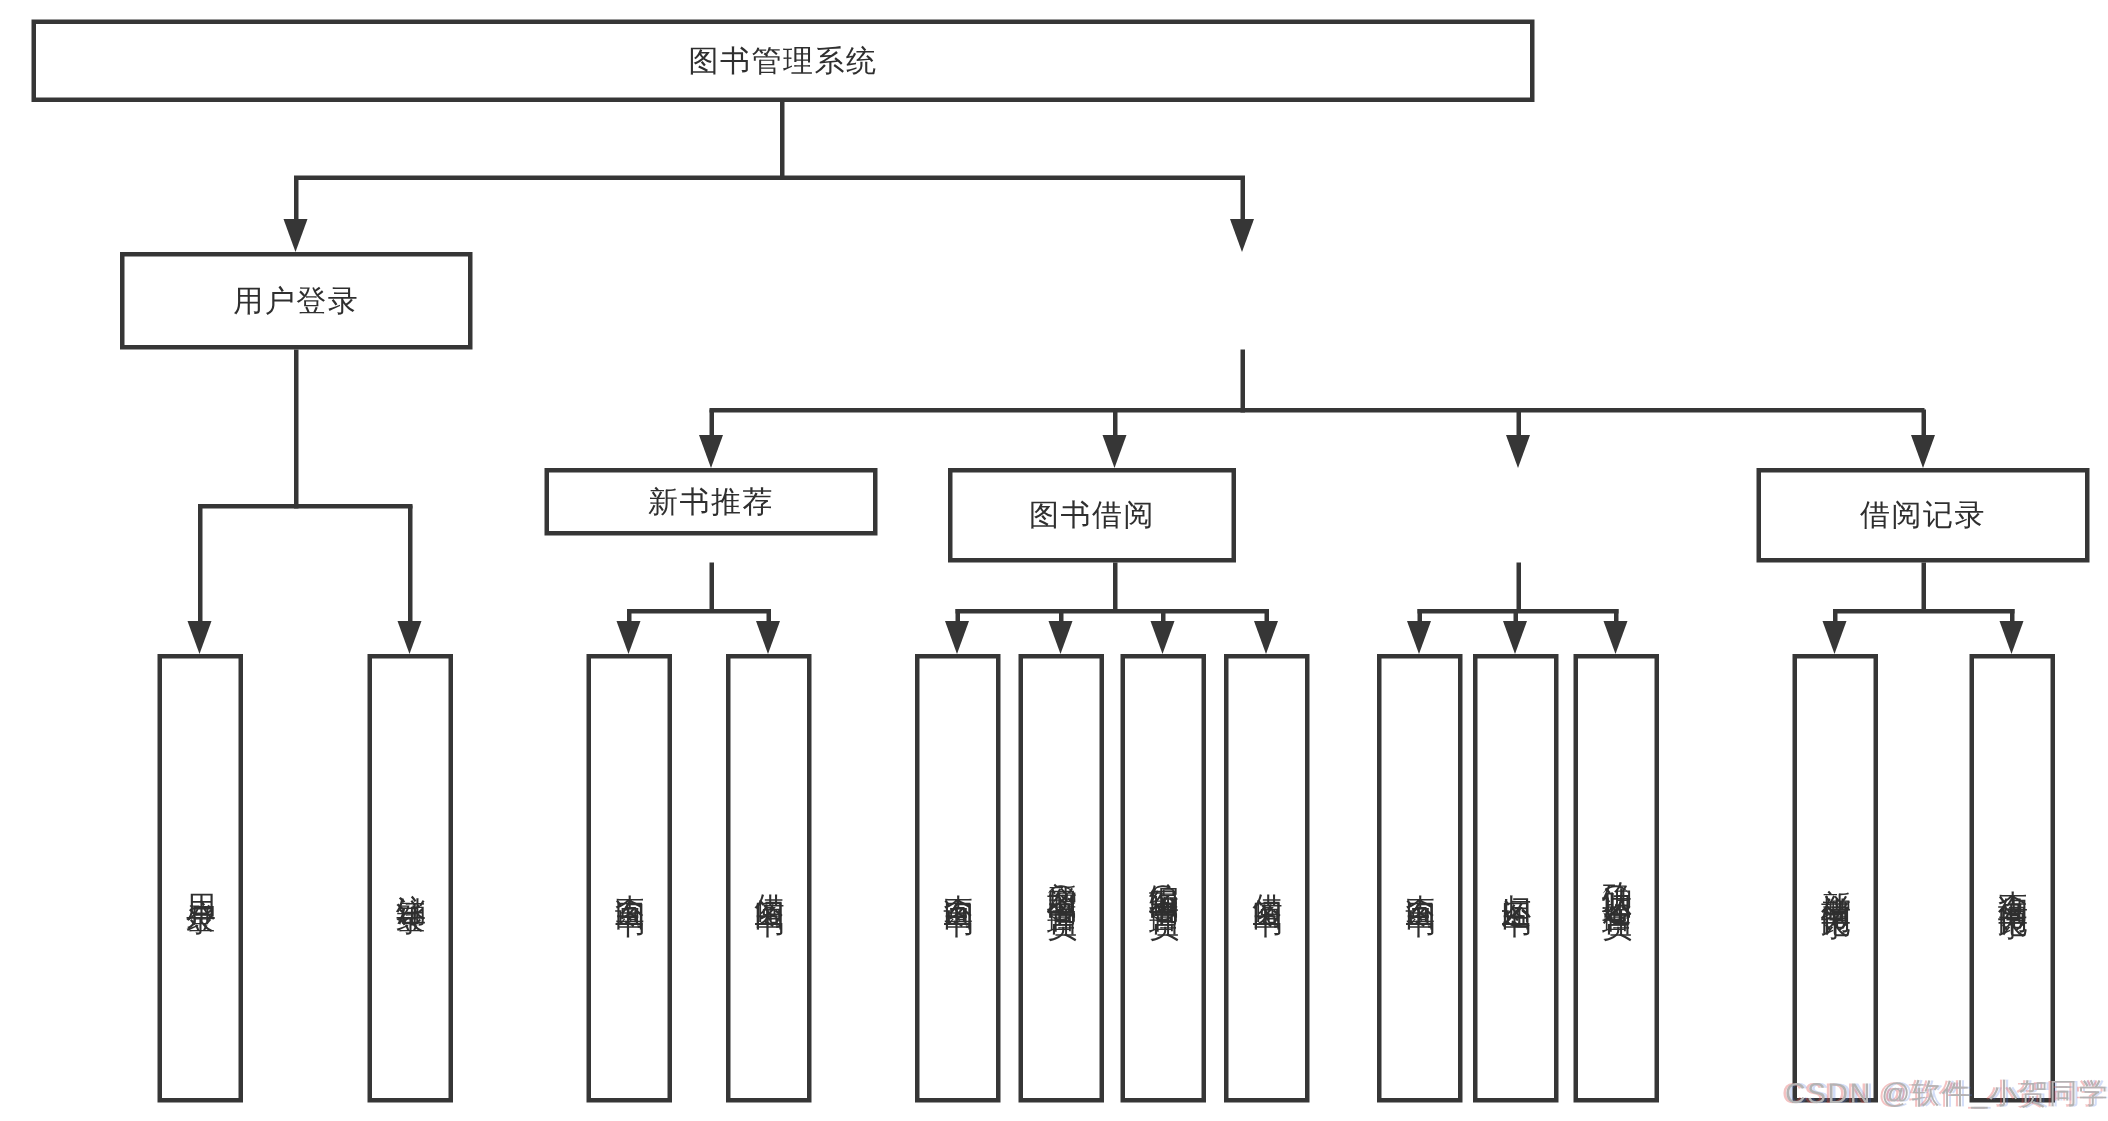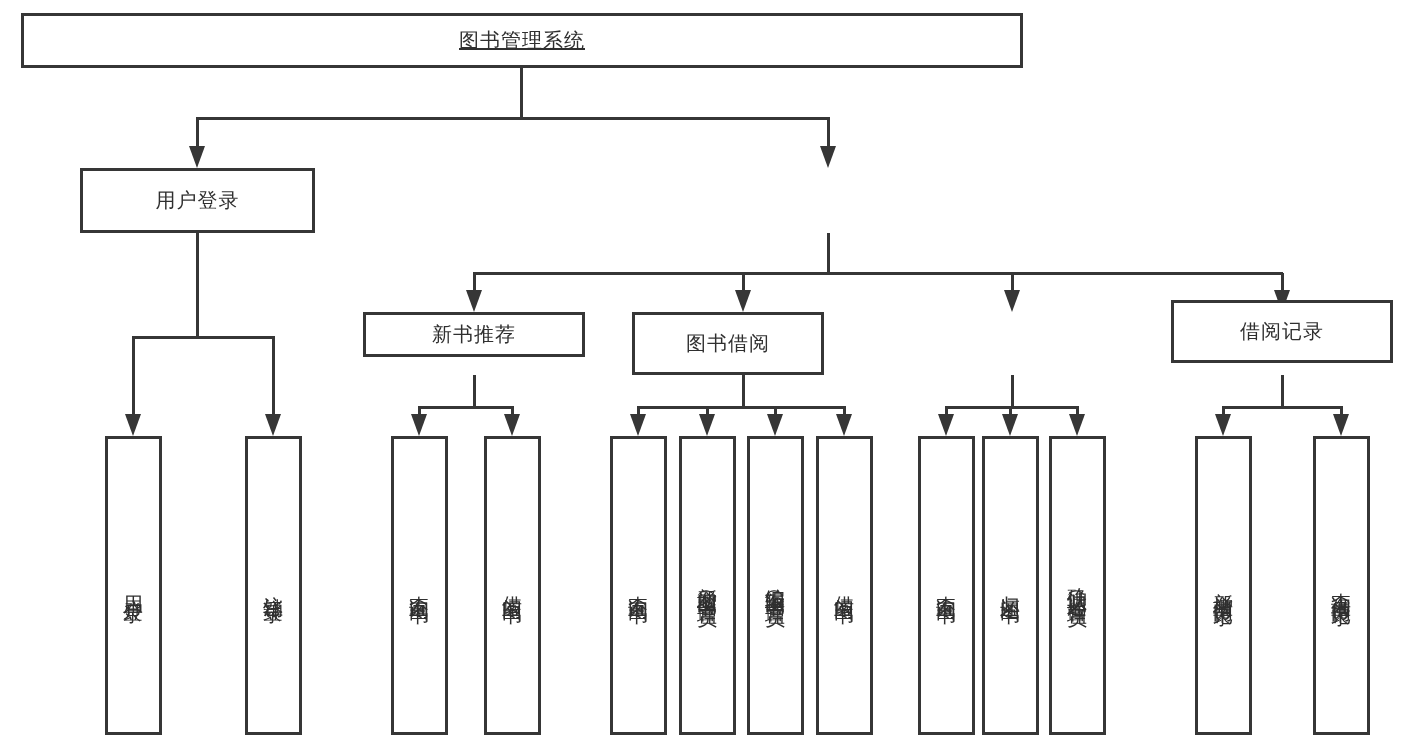--- a/index.html
+++ b/index.html
@@ -61,21 +61,21 @@
     letter-spacing: 1px;
     text-shadow: -2px 0 0 rgba(222, 80, 80, 0.35), 2px 0 0 rgba(80, 120, 222, 0.25);
     white-space: nowrap;
   }
 </style>
 </head>
 <body>
 
 <div class="canvas">
 
-  <div class="box" style="left:21px; top:13px; width:1002px; height:55px;text-decoration:underline;">
+  <div class="box" style="left:21px; top:13px; width:1002px; height:55px;">
     <span class="hlabel">图书管理系统</span>
   </div>
 
   <i class="vl" style="left:520px; top:67px; height:52px;"></i>
   <i class="hl" style="left:196px; top:117px; width:634px;"></i>
   <i class="vl" style="left:196px; top:118px; height:30px;"></i>
   <i class="tri" style="left:189px; top:146px;"></i>
   <i class="vl" style="left:827px; top:118px; height:30px;"></i>
   <i class="tri" style="left:820px; top:146px;"></i>
 
@@ -100,21 +100,21 @@
   <i class="tri" style="left:1004px; top:290px;"></i>
   <i class="vl" style="left:1281px; top:273px; height:20px;"></i>
   <i class="tri" style="left:1274px; top:290px;"></i>
 
   <div class="box" style="left:363px; top:312px; width:222px; height:45px;">
     <span class="hlabel">新书推荐</span>
   </div>
   <div class="box" style="left:632px; top:312px; width:192px; height:63px;">
     <span class="hlabel">图书借阅</span>
   </div>
-  <div class="box" style="left:1171px; top:300px; width:222px; height:63px;">
+  <div class="box" style="left:1171px; top:312px; width:222px; height:63px;">
     <span class="hlabel">借阅记录</span>
   </div>
 
   <i class="vl" style="left:473px; top:375px; height:33px;"></i>
   <i class="hl" style="left:418px; top:406px; width:96px;"></i>
   <i class="vl" style="left:418px; top:406px; height:10px;"></i>
   <i class="tri" style="left:411px; top:414px;"></i>
   <i class="vl" style="left:511px; top:406px; height:10px;"></i>
   <i class="tri" style="left:504px; top:414px;"></i>
 
@@ -182,14 +182,15 @@
     <span class="vtext">确认归还（管理员）</span>
   </div>
 
   <div class="box leaf" style="left:1195px;">
     <span class="vtext">新增借阅记录</span>
   </div>
   <div class="box leaf" style="left:1313px;">
     <span class="vtext">查询借阅记录</span>
   </div>
 
+  <div class="watermark">CSDN @软件_小贺同学</div>
 
 </div>
 
 </body></html>

